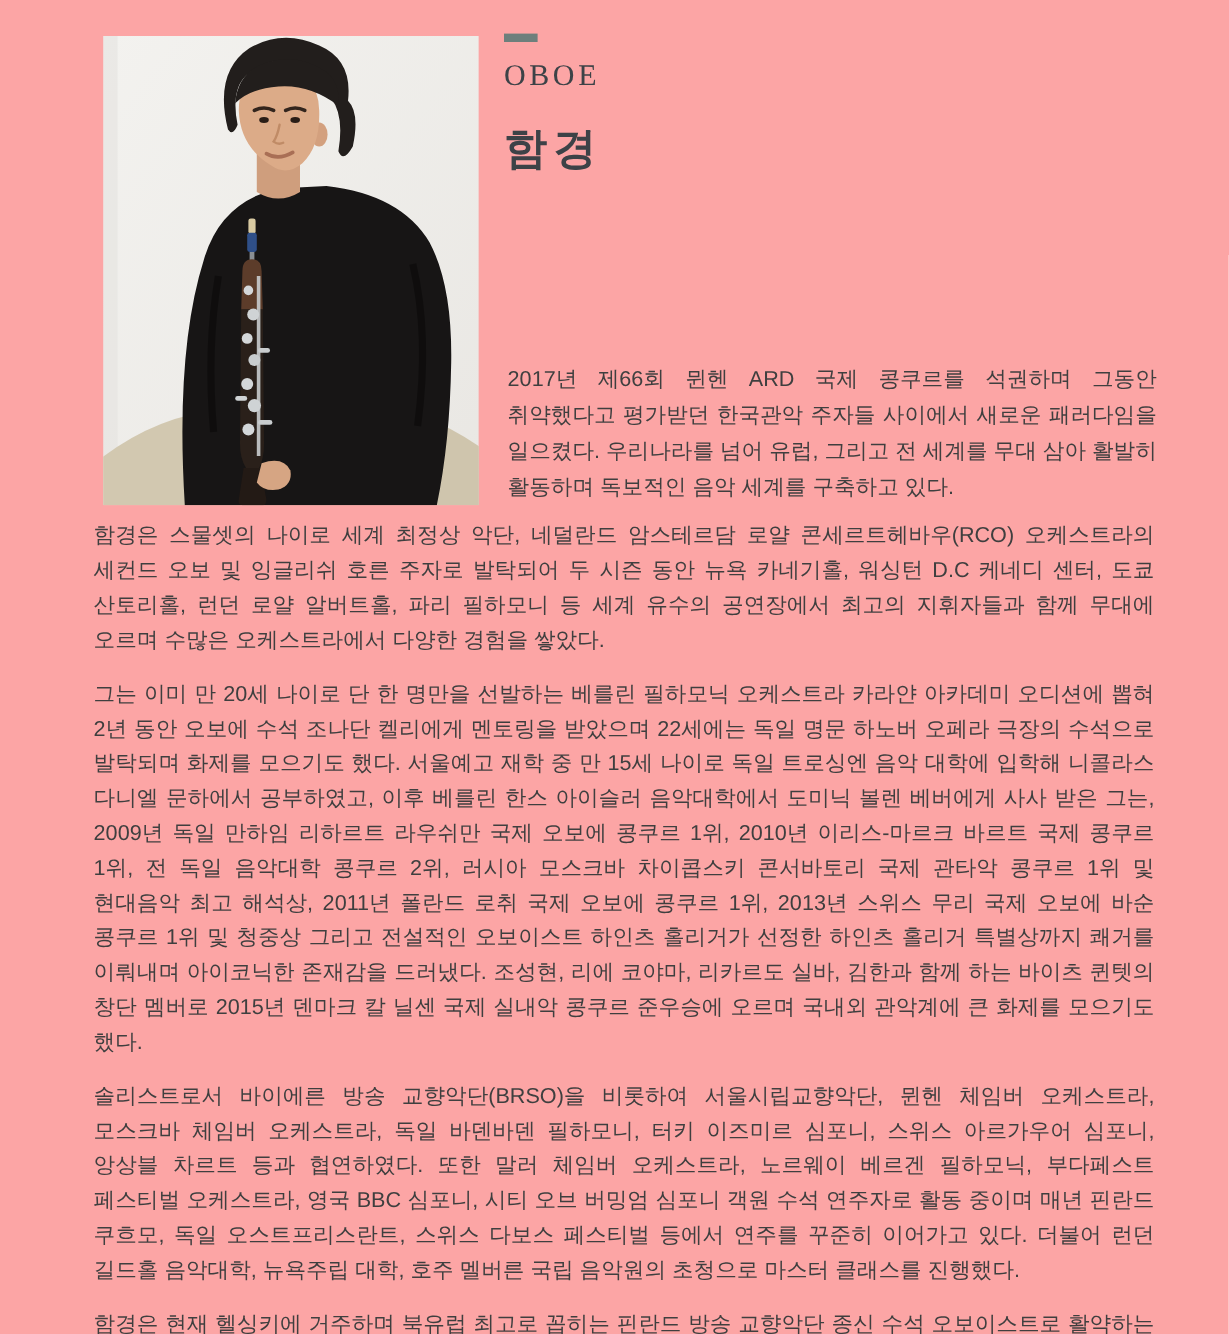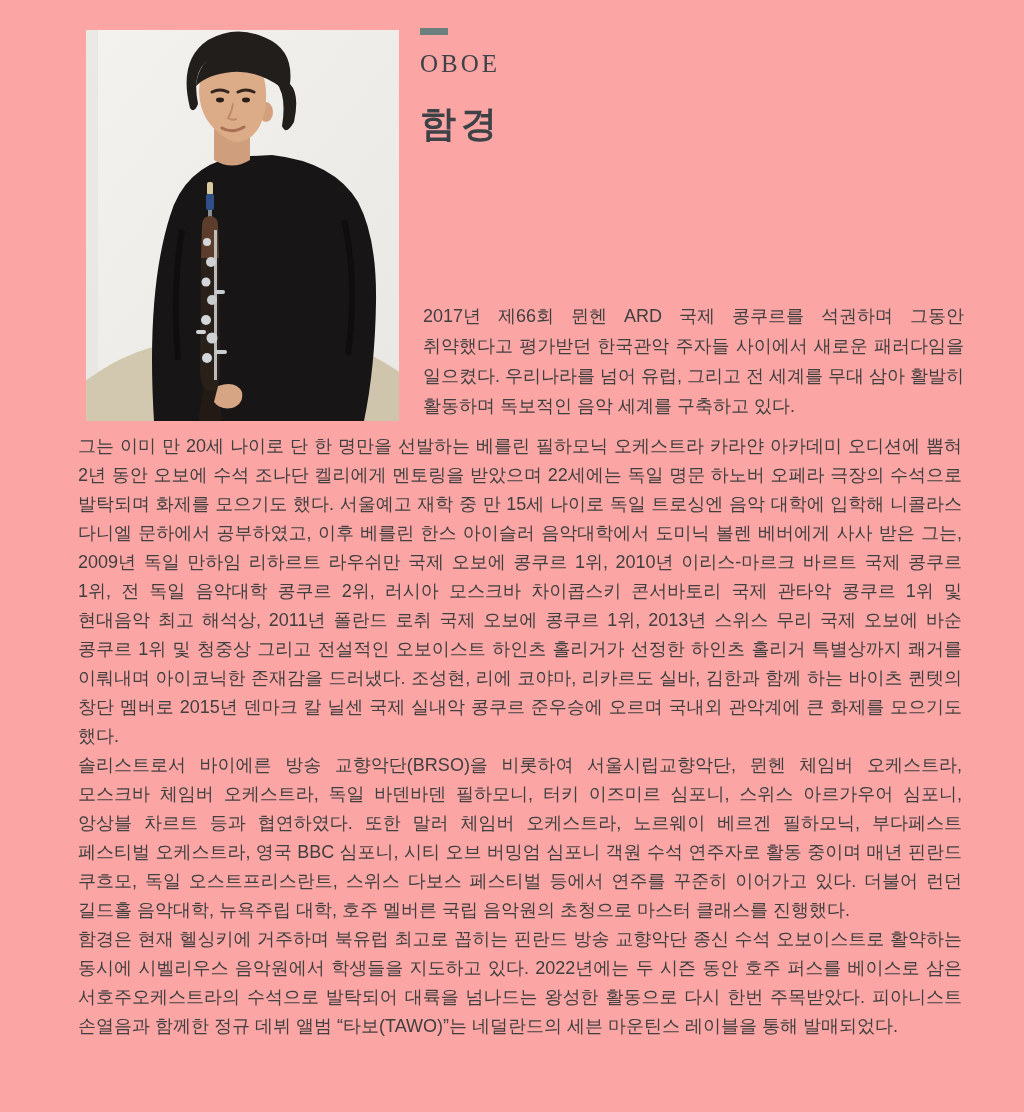--- a/index.html
+++ b/index.html
@@ -24,21 +24,21 @@
     font-size:36px; font-weight:700; letter-spacing:5px; color:#3d4247;
   }
 
   .bio-text {
     margin:0; font-size:18px; line-height:29px; color:#3f3f3f;
     text-align:justify; word-break:keep-all;
   }
   .intro-block { position:absolute; left:412px; top:301px; width:552px; }
   .intro-block .bio-text { line-height:30px;margin-left:11px; }
   .body-block { position:absolute; left:78px; top:432px; width:884px; }
-  .body-block .bio-text + .bio-text { }
+  .body-block .bio-text + .bio-text { margin-top:16px; }
 </style>
 </head>
 <body>
 
 <div class="page">
 
   <div class="photo-wrap">
     <svg viewBox="0 0 313 391" xmlns="http://www.w3.org/2000/svg">
       <defs>
         <linearGradient id="bg" x1="0" y1="0" x2="1" y2="1">
@@ -102,18 +102,19 @@
     <div class="accent-dash"></div>
     <div class="instrument-label">OBOE</div>
     <div class="artist-name">함경</div>
   </div>
 
   <div class="intro-block">
     <p class="bio-text">2017년 제66회 뮌헨 ARD 국제 콩쿠르를 석권하며 그동안 취약했다고 평가받던 한국관악 주자들 사이에서 새로운 패러다임을 일으켰다. 우리나라를 넘어 유럽, 그리고 전 세계를 무대 삼아 활발히 활동하며 독보적인 음악 세계를 구축하고 있다.</p>
   </div>
 
   <div class="body-block">
+    <p class="bio-text">함경은 스물셋의 나이로 세계 최정상 악단, 네덜란드 암스테르담 로얄 콘세르트헤바우(RCO) 오케스트라의 세컨드 오보 및 잉글리쉬 호른 주자로 발탁되어 두 시즌 동안 뉴욕 카네기홀, 워싱턴 D.C 케네디 센터, 도쿄 산토리홀, 런던 로얄 알버트홀, 파리 필하모니 등 세계 유수의 공연장에서 최고의 지휘자들과 함께 무대에 오르며 수많은 오케스트라에서 다양한 경험을 쌓았다.</p>
     <p class="bio-text">그는 이미 만 20세 나이로 단 한 명만을 선발하는 베를린 필하모닉 오케스트라 카라얀 아카데미 오디션에 뽑혀 2년 동안 오보에 수석 조나단 켈리에게 멘토링을 받았으며 22세에는 독일 명문 하노버 오페라 극장의 수석으로 발탁되며 화제를 모으기도 했다. 서울예고 재학 중 만 15세 나이로 독일 트로싱엔 음악 대학에 입학해 니콜라스 다니엘 문하에서 공부하였고, 이후 베를린 한스 아이슬러 음악대학에서 도미닉 볼렌 베버에게 사사 받은 그는, 2009년 독일 만하임 리하르트 라우쉬만 국제 오보에 콩쿠르 1위, 2010년 이리스-마르크 바르트 국제 콩쿠르 1위, 전 독일 음악대학 콩쿠르 2위, 러시아 모스크바 차이콥스키 콘서바토리 국제 관타악 콩쿠르 1위 및 현대음악 최고 해석상, 2011년 폴란드 로취 국제 오보에 콩쿠르 1위, 2013년 스위스 무리 국제 오보에 바순 콩쿠르 1위 및 청중상 그리고 전설적인 오보이스트 하인츠 홀리거가 선정한 하인츠 홀리거 특별상까지 쾌거를 이뤄내며 아이코닉한 존재감을 드러냈다. 조성현, 리에 코야마, 리카르도 실바, 김한과 함께 하는 바이츠 퀸텟의 창단 멤버로 2015년 덴마크 칼 닐센 국제 실내악 콩쿠르 준우승에 오르며 국내외 관악계에 큰 화제를 모으기도 했다.</p>
     <p class="bio-text">솔리스트로서 바이에른 방송 교향악단(BRSO)을 비롯하여 서울시립교향악단, 뮌헨 체임버 오케스트라, 모스크바 체임버 오케스트라, 독일 바덴바덴 필하모니, 터키 이즈미르 심포니, 스위스 아르가우어 심포니, 앙상블 차르트 등과 협연하였다. 또한 말러 체임버 오케스트라, 노르웨이 베르겐 필하모닉, 부다페스트 페스티벌 오케스트라, 영국 BBC 심포니, 시티 오브 버밍엄 심포니 객원 수석 연주자로 활동 중이며 매년 핀란드 쿠흐모, 독일 오스트프리스란트, 스위스 다보스 페스티벌 등에서 연주를 꾸준히 이어가고 있다. 더불어 런던 길드홀 음악대학, 뉴욕주립 대학, 호주 멜버른 국립 음악원의 초청으로 마스터 클래스를 진행했다.</p>
     <p class="bio-text">함경은 현재 헬싱키에 거주하며 북유럽 최고로 꼽히는 핀란드 방송 교향악단 종신 수석 오보이스트로 활약하는 동시에 시벨리우스 음악원에서 학생들을 지도하고 있다. 2022년에는 두 시즌 동안 호주 퍼스를 베이스로 삼은 서호주오케스트라의 수석으로 발탁되어 대륙을 넘나드는 왕성한 활동으로 다시 한번 주목받았다. 피아니스트 손열음과 함께한 정규 데뷔 앨범 “타보(TAWO)”는 네덜란드의 세븐 마운틴스 레이블을 통해 발매되었다.</p>
   </div>
 
 </div>
 
 </body></html>

